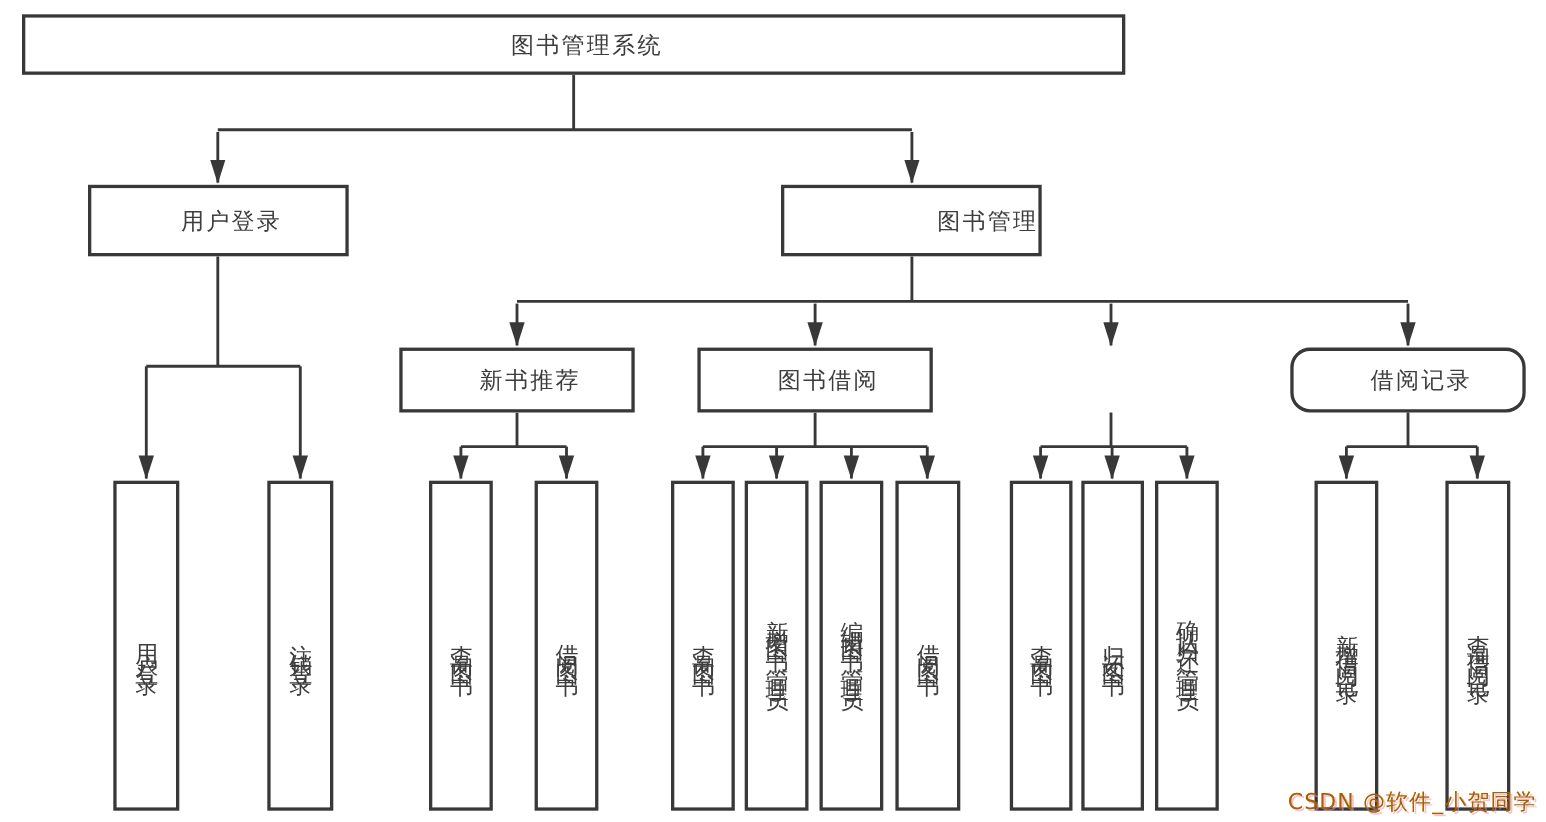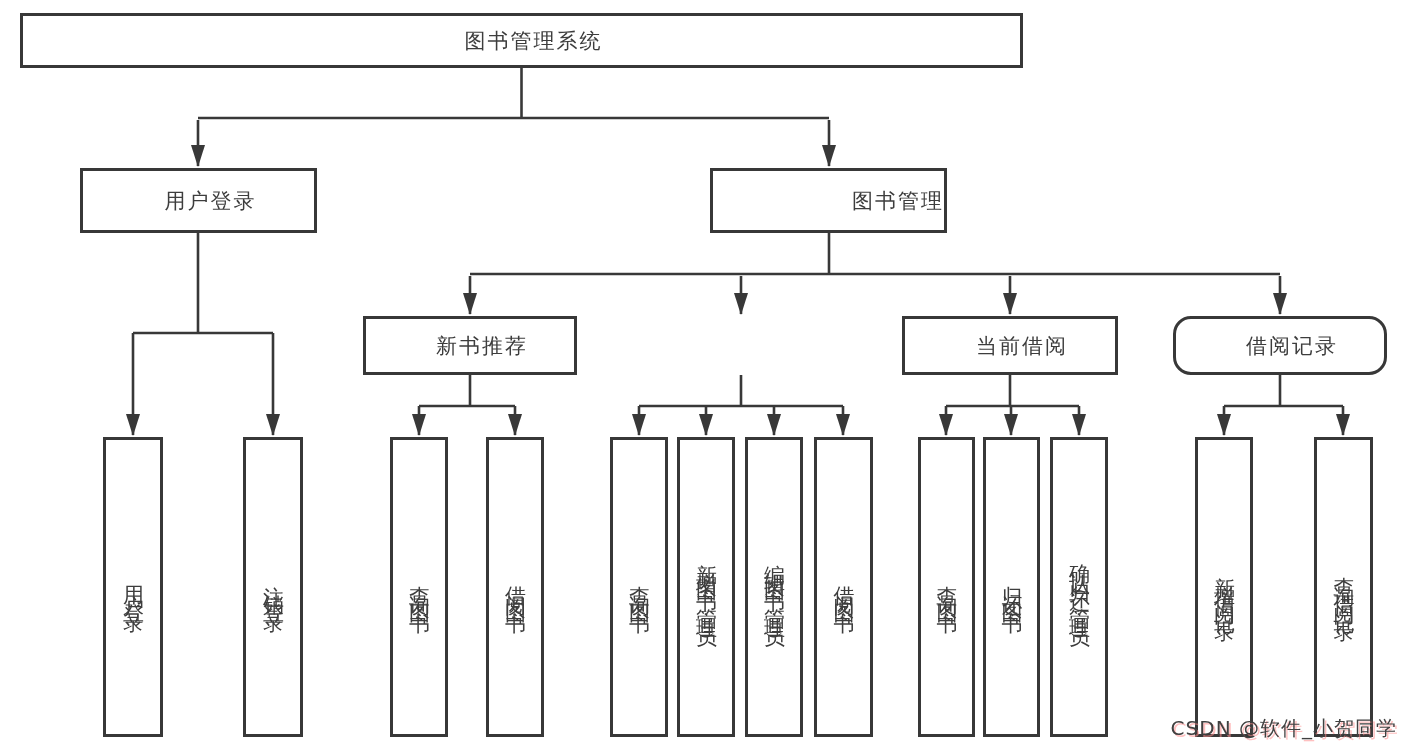--- a/index.html
+++ b/index.html
@@ -57,21 +57,21 @@
   .l-d1 { left: 918px;  width: 57px; }
   .l-d2 { left: 983px;  width: 57px; }
   .l-d3 { left: 1050px; width: 58px; }
   .l-e1 { left: 1195px; width: 58px; }
   .l-e2 { left: 1314px; width: 59px; }
   #watermark {
     position: absolute;
     right: 8px;
     top: 715px;
     font-size: 20px;
-    color: #404040;
+    color: #a16207;
     letter-spacing: 1px;
     white-space: nowrap;
     text-shadow: 2px 2px 0 rgba(255, 140, 140, 0.55);
   }
 </style>
 </head>
 <body>
 
 <div id="stage">
 
@@ -132,22 +132,22 @@
   <div class="node h-node n-login">
     <span>用户登录</span>
   </div>
   <div class="node h-node n-mgmt">
     <span>图书管理</span>
   </div>
 
   <div class="node h-node n-nbr">
     <span>新书推荐</span>
   </div>
-  <div class="node h-node n-cb">
-    <span>当前借阅</span>
+  <div class="node h-node n-bb">
+    <span>图书借阅</span>
   </div>
   <div class="node h-node n-br">
     <span>借阅记录</span>
   </div>
 
   <div class="node v-node leaf l-a1">
     <span class="v-text">用户登录</span>
   </div>
   <div class="node v-node leaf l-a2">
     <span class="v-text">注销登录</span>

